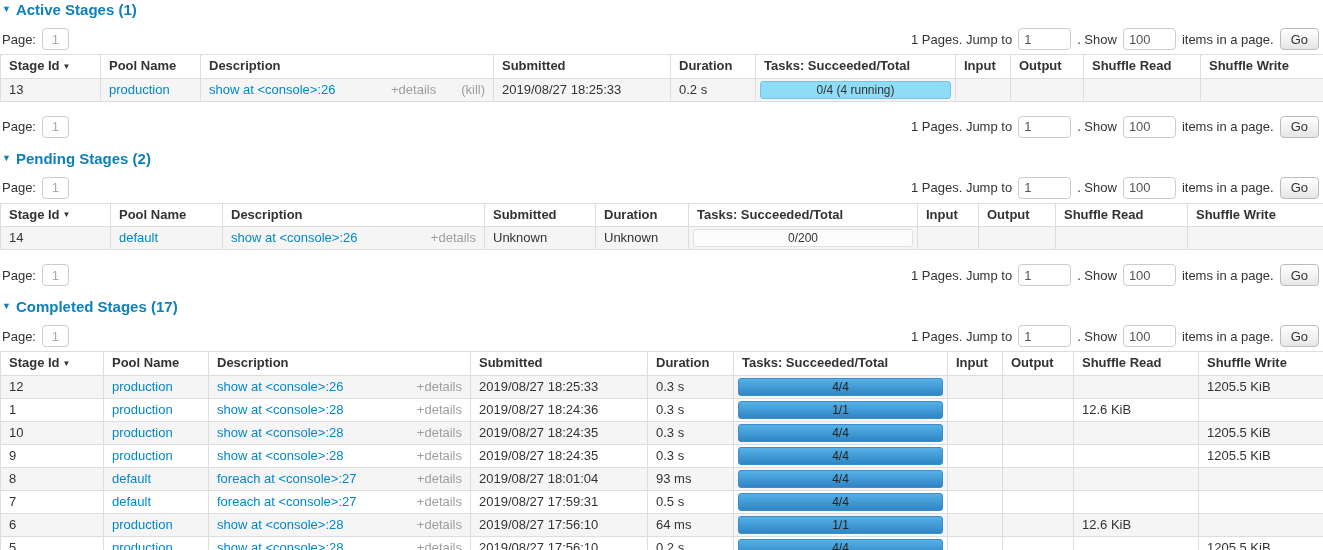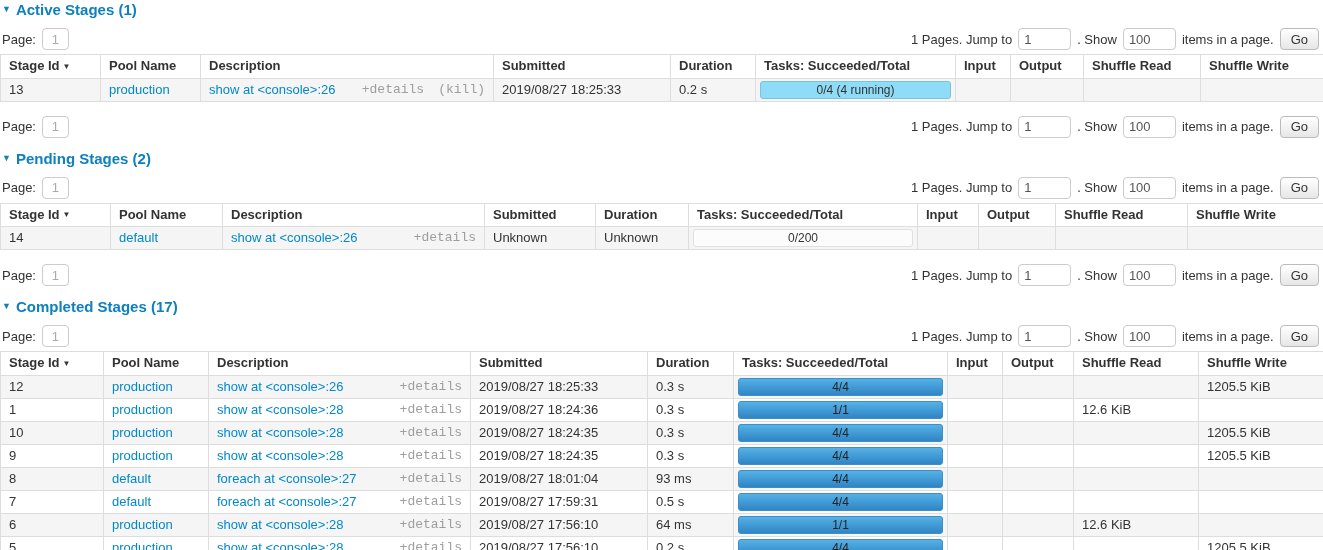--- a/index.html
+++ b/index.html
@@ -45,21 +45,21 @@
   th,td{
     border:1px solid var(--table-border);
     padding:4px 8px;text-align:left;font-size:13px;line-height:14px;
     overflow:hidden;white-space:nowrap;box-sizing:border-box;
   }
   th{font-weight:bold;background:#fff;}
   tbody tr:nth-child(odd){background:var(--stripe);}
   .sort-arrow{font-size:8px;vertical-align:middle;margin-left:3px;}
   a.tbl-link{color:var(--link);text-decoration:none;cursor:pointer;}
   .desc-cell{display:flex;justify-content:space-between;align-items:center;}
-  .desc-right{display:flex;gap:14px;font-family:Liberation Mono, monospace;}
+  .desc-right{display:flex;gap:25px;}
   .muted-link{color:var(--muted);cursor:pointer;}
   .task-cell{padding:2px 4px;}
   .bar{
     height:18px;box-sizing:border-box;border-radius:3px;
     font-size:12px;line-height:16px;text-align:center;color:#333;
   }
   .bar.running{background:var(--bar-running-bg);border:1px solid var(--bar-running-border);}
   .bar.completed{
     background:linear-gradient(to bottom,var(--bar-completed-top),var(--bar-completed-bottom));
     border:1px solid var(--bar-completed-border);color:#222;

